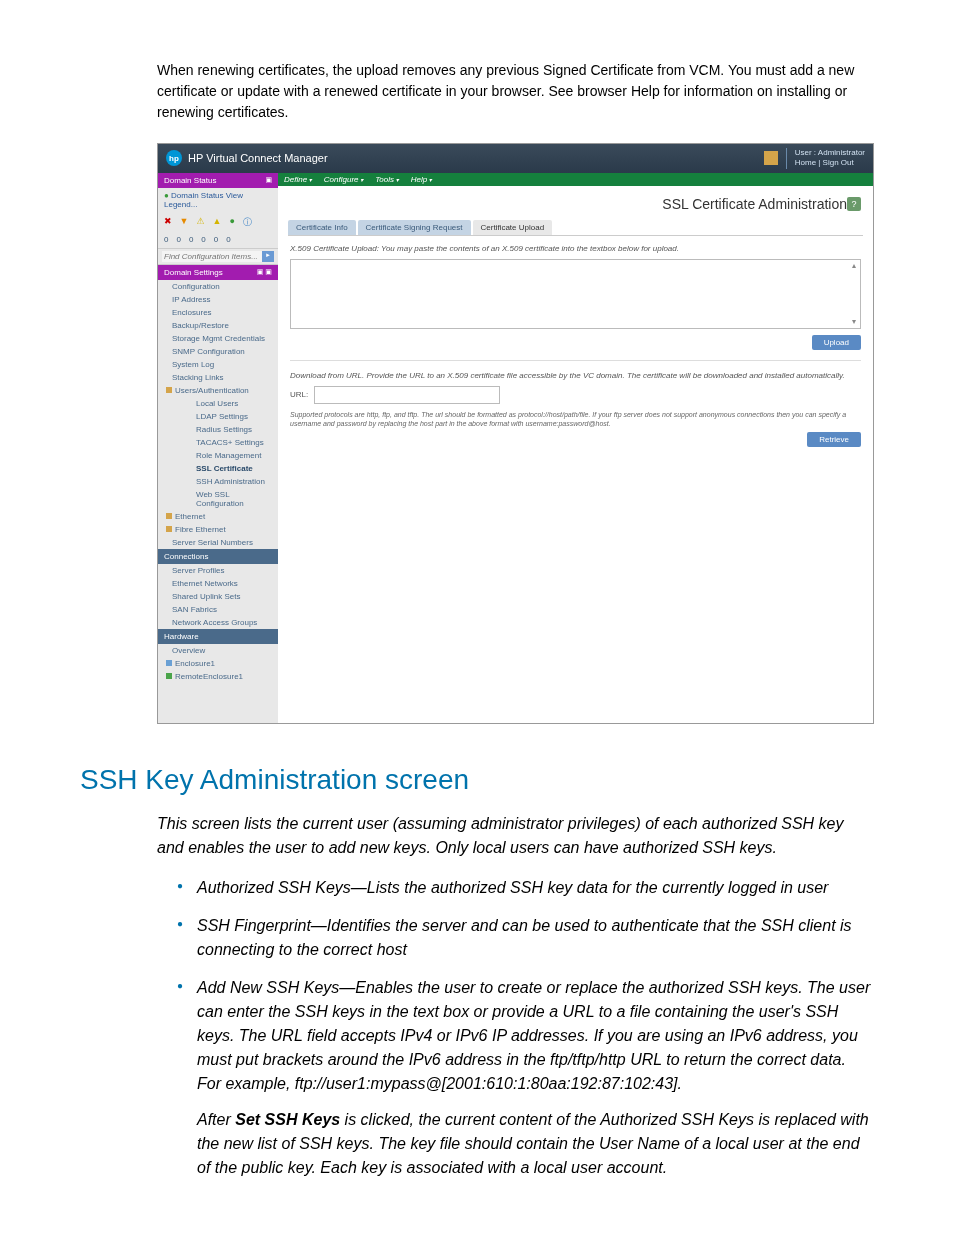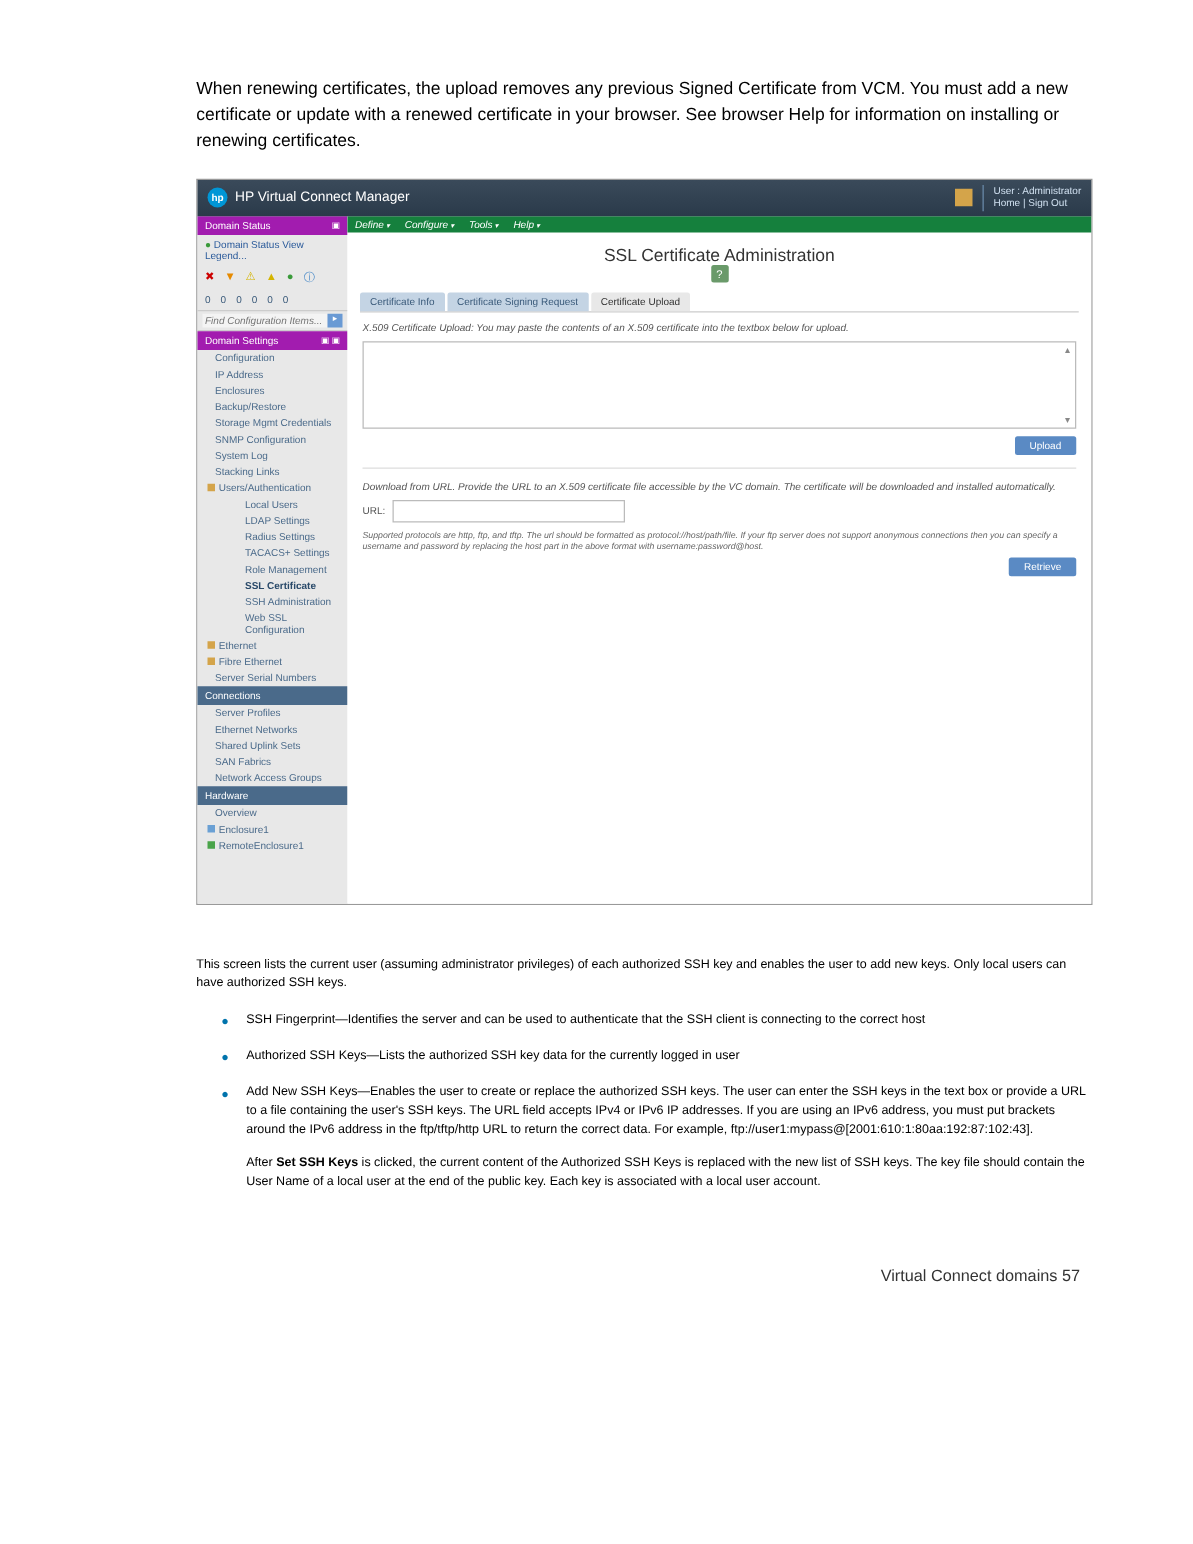--- a/index.html
+++ b/index.html
@@ -160,23 +160,22 @@
   .ss-nav-item.active { color: #2a4a6a; font-weight: bold; }
   .ss-nav-group { padding: 2px 4px 2px 8px; color: #4a6a8a; display: flex; gap: 3px; align-items: center; }
   .ss-nav-group .sq { width: 6px; height: 6px; background: #d4a44a; display: inline-block; }
   .ss-nav-group .sq.blue { background: #6aa0d4; }
   .ss-nav-group .sq.green { background: #4aa44a; }
   .ss-page-title {
     padding: 10px 12px 8px;
     font-size: 14px;
     color: #333;
     display: flex;
-    justify-content: space-between;
-    align-items: center;
-    flex-direction: column;
+    justify-content: flex-end;
+    align-items: center;
   }
   .ss-page-title .help {
     width: 14px;
     height: 14px;
     background: #6a9a6a;
     color: #fff;
     display: flex;
     align-items: center;
     justify-content: center;
     font-size: 9px;
@@ -261,22 +260,23 @@
   
   h1.section-heading {
     font-family: Arial, sans-serif;
     font-weight: 300;
     font-size: 28px;
     color: #0073ac;
     margin: 30px 0 14px 0;
   }
   .body-block {
     padding-left: 77px;
-    font-size: 10px;
+    font-size: 16px;
     line-height: 1.5;
+    font-style: italic;
   }
   ul.doc-list {
     list-style: none;
     padding-left: 20px;
     margin: 14px 0;
   }
   ul.doc-list li {
     position: relative;
     padding-left: 20px;
     margin-bottom: 14px;
@@ -434,26 +434,27 @@
           <div class="ss-smalltext">Supported protocols are http, ftp, and tftp. The url should be formatted as protocol://host/path/file. If your ftp server does not support anonymous connections then you can specify a username and password by replacing the host part in the above format with username:password@host.</div>
           <div class="ss-btn-row">
             <div class="ss-btn">Retrieve</div>
           </div>
           <div style="height:180px"></div>
         </div>
       </div>
     </div>
   </div>
 
+  <h1 class="section-heading">SSH Key Administration screen</h1>
 
   <div class="body-block">
     <p>This screen lists the current user (assuming administrator privileges) of each authorized SSH key and enables the user to add new keys. Only local users can have authorized SSH keys.</p>
     <ul class="doc-list">
+      <li>Authorized SSH Keys—Lists the authorized SSH key data for the currently logged in user</li>
       <li>SSH Fingerprint—Identifies the server and can be used to authenticate that the SSH client is connecting to the correct host</li>
-      <li>Authorized SSH Keys—Lists the authorized SSH key data for the currently logged in user</li>
       <li>
         <span>Add New SSH Keys—Enables the user to create or replace the authorized SSH keys. The user can enter the SSH keys in the text box or provide a URL to a file containing the user's SSH keys. The URL field accepts IPv4 or IPv6 IP addresses. If you are using an IPv6 address, you must put brackets around the IPv6 address in the ftp/tftp/http URL to return the correct data. For example, ftp://user1:mypass@[2001:610:1:80aa:192:87:102:43].</span>
         <p style="margin:12px 0 0 0">
           <span>After </span><b>Set SSH Keys</b><span> is clicked, the current content of the Authorized SSH Keys is replaced with the new list of SSH keys. The key file should contain the User Name of a local user at the end of the public key. Each key is associated with a local user account.</span>
         </p>
       </li>
     </ul>
   </div>
 
   <div class="footer">Virtual Connect domains   57</div>

